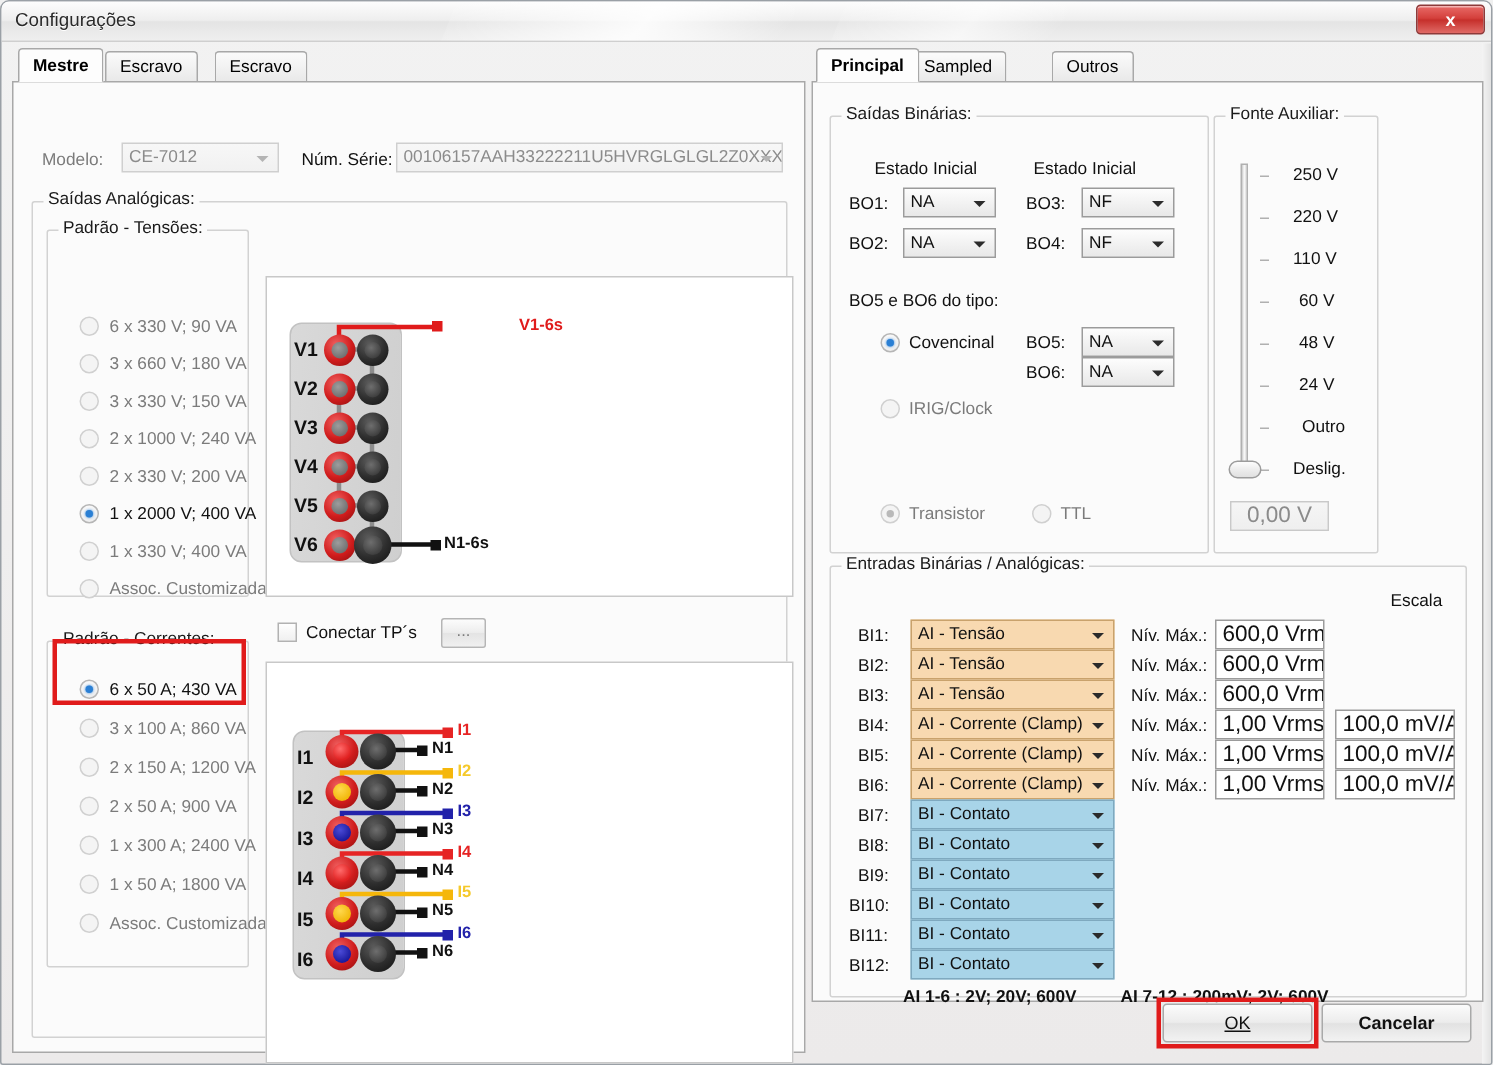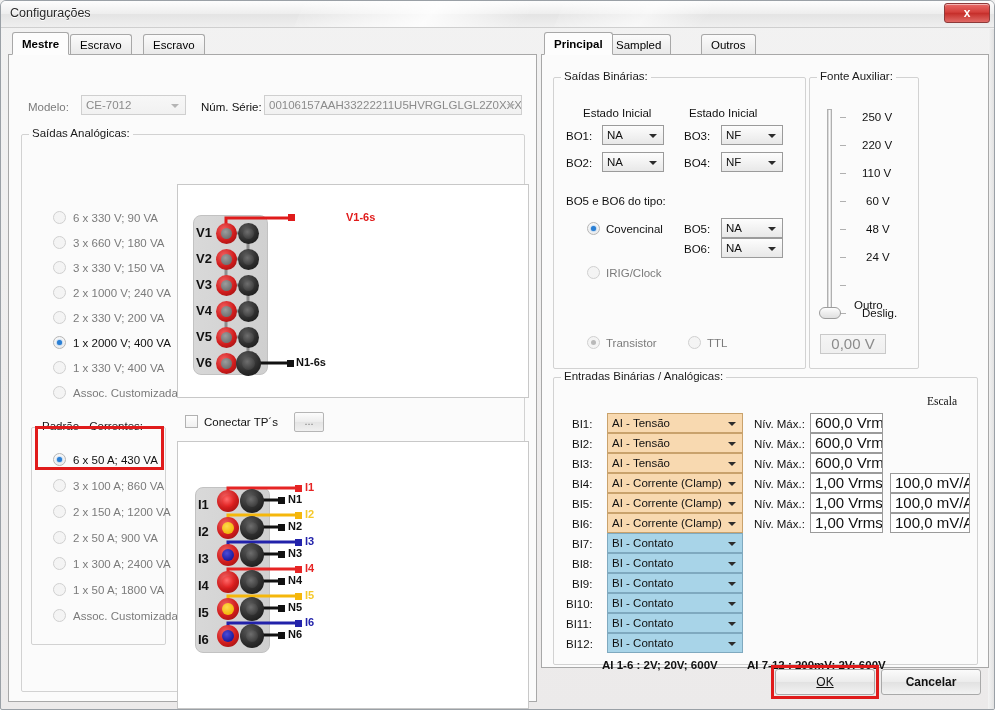--- a/index.html
+++ b/index.html
@@ -236,20 +236,23 @@
       <div class="lbl" style="left:192px; top:46px;">Núm. Série:</div>
       <div class="combo disabled" style="left:255px; top:40px; width:258px;">
         <span>00106157AAH33222211U5HVRGLGLGL2Z0XXX</span>
         <span class="arrow"></span>
       </div>
 
       <div class="group" style="left:12px; top:79px; width:504px; height:558px;">
         <div class="glabel">Saídas Analógicas:</div>
       </div>
 
+      <div class="group" style="left:22px; top:98px; width:135px; height:245px;">
+        <div class="glabel">Padrão - Tensões:</div>
+      </div>
       <div>
         <div class="radio dim" style="left:44px; top:156px;"></div>
         <div class="lbl dim" style="left:64px; top:157px;">6 x 330 V; 90 VA</div>
         <div class="radio dim" style="left:44px; top:181px;"></div>
         <div class="lbl dim" style="left:64px; top:182px;">3 x 660 V; 180 VA</div>
         <div class="radio dim" style="left:44px; top:206px;"></div>
         <div class="lbl dim" style="left:64px; top:207px;">3 x 330 V; 150 VA</div>
         <div class="radio dim" style="left:44px; top:231px;"></div>
         <div class="lbl dim" style="left:64px; top:232px;">2 x 1000 V; 240 VA</div>
         <div class="radio dim" style="left:44px; top:256px;"></div>
@@ -492,29 +495,29 @@
       <div class="slider-tick" style="left:298px; top:230px;"></div>
       <div class="slider-tick" style="left:298px; top:258px;"></div>
       <div class="slider-thumb" style="left:277px; top:252px;"></div>
 
       <div class="lbl" style="left:320px; top:56px;">250 V</div>
       <div class="lbl" style="left:320px; top:84px;">220 V</div>
       <div class="lbl" style="left:320px; top:112px;">110 V</div>
       <div class="lbl" style="left:324px; top:140px;">60 V</div>
       <div class="lbl" style="left:324px; top:168px;">48 V</div>
       <div class="lbl" style="left:324px; top:196px;">24 V</div>
-      <div class="lbl" style="left:312px; top:224px;margin-top:20px;">Outro</div>
+      <div class="lbl" style="left:326px; top:224px;">Outro</div>
       <div class="lbl" style="left:320px; top:252px;">Deslig.</div>
 
       <div class="textbox disabled" style="left:278px; top:279px; width:66px;">0,00 V</div>
 
       <div class="group" style="left:11px; top:322px; width:425px; height:288px;">
         <div class="glabel">Entradas Binárias / Analógicas:</div>
       </div>
-      <div class="lbl" style="left:385px; top:340px;font-family:Liberation Serif, serif;">Escala</div>
+      <div class="lbl" style="left:385px; top:340px;">Escala</div>
 
       <div>
 
         <div class="lbl" style="left:30px; top:363px;">BI1:</div>
         <div class="combo" style="left:65px; top:358px; width:136px; background:#f8d9b0; border-color:#c9a26c;">
           <span>AI - Tensão</span>
           <span class="arrow"></span>
         </div>
         <div class="lbl" style="left:212px; top:363px;">Nív. Máx.:</div>
         <div class="textbox" style="left:268px; top:358px; width:73px;">600,0 Vrms</div>

